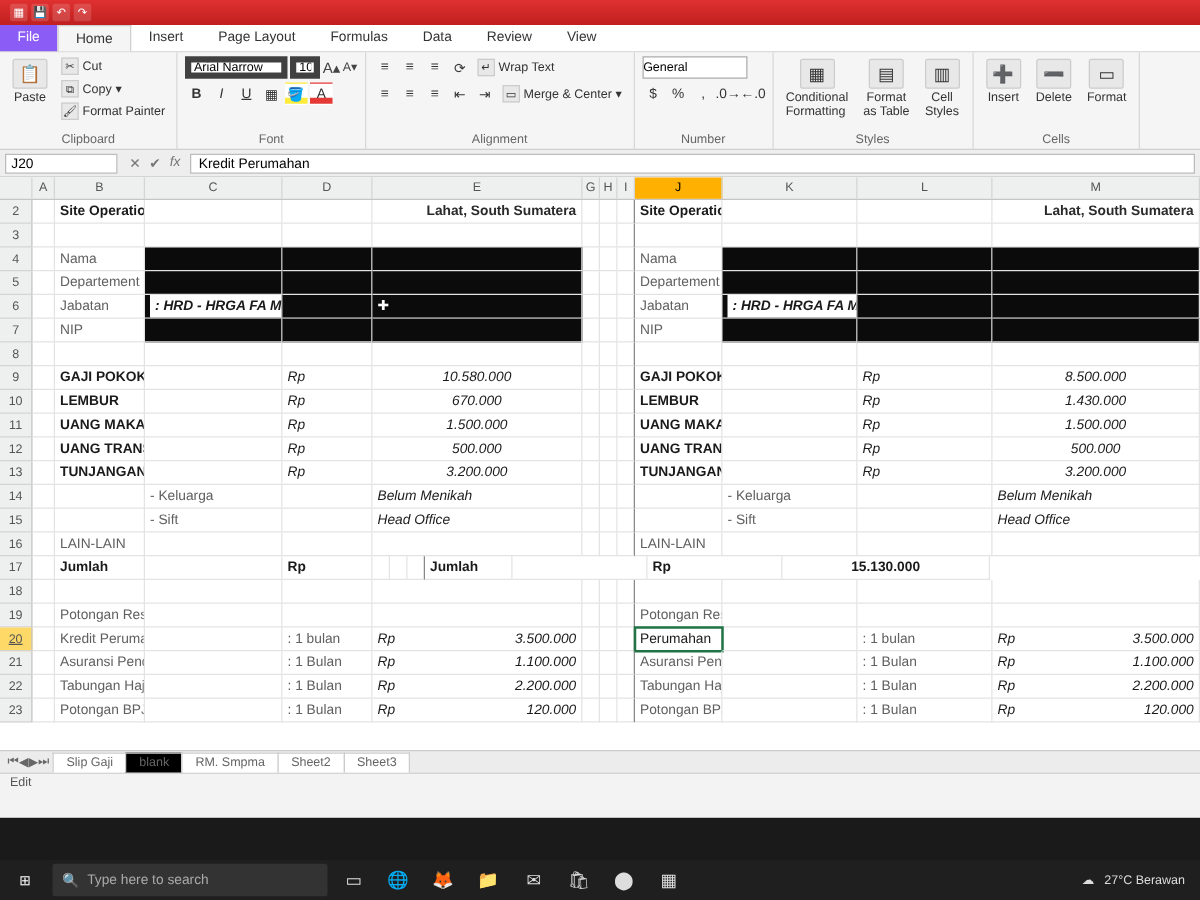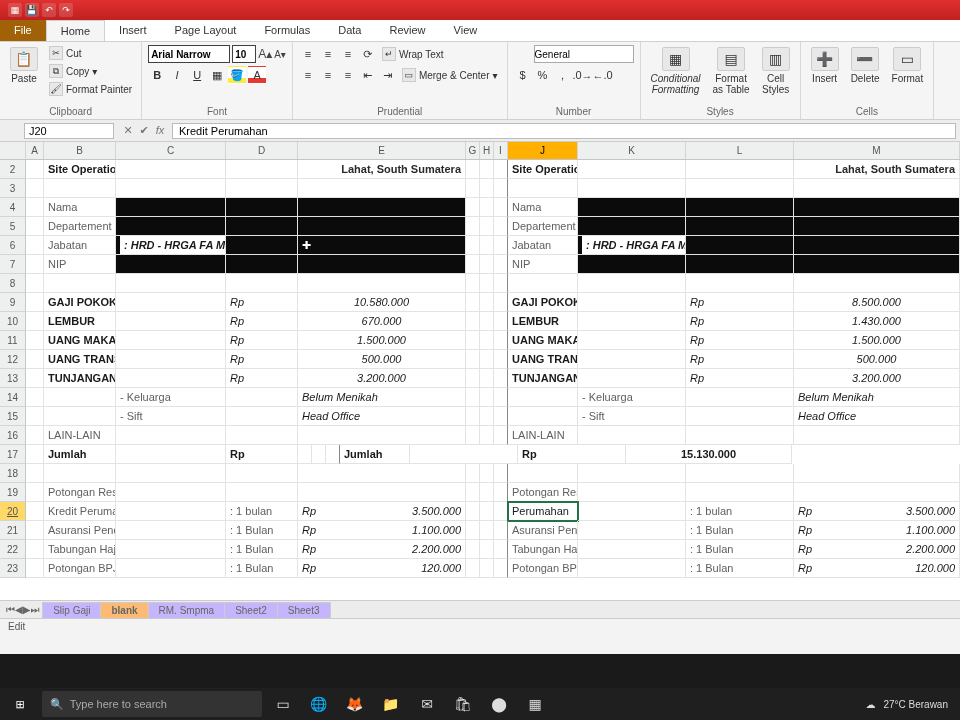--- a/index.html
+++ b/index.html
@@ -4,37 +4,37 @@
 <style>
   * { box-sizing: border-box; margin: 0; padding: 0; font-family: "Segoe UI", Arial, sans-serif; }
   body { width: 960px; height: 720px; background: #1a1a1a; overflow: hidden; font-size: 11px; }
   .window { background: #fff; }
   .titlebar { background: linear-gradient(#e03030,#c02020); height: 20px; display:flex; align-items:center; padding:0 8px; color:#fff; font-size:10px; gap:6px;}
   .titlebar .qat { display:flex; gap:3px; align-items:center; }
   .qat span { width:14px; height:14px; background:rgba(255,255,255,.15); border-radius:2px; display:inline-flex; align-items:center; justify-content:center; font-size:9px;}
   .titlebar .title { flex:1; text-align:center; font-size:10px; opacity:.95;}
   .tabs { background:#fff; display:flex; height:22px; border-bottom:1px solid #d0d0d0;}
   .tab { padding:4px 14px; font-size:11px; color:#333; cursor:pointer; }
-  .tab.file { background:#a16207; color:#fff; }
+  .tab.file { background:#8b5cf6; color:#fff; }
   .tab.active { background:#f5f5f5; border:1px solid #d0d0d0; border-bottom:none; }
   .ribbon { background:#f5f5f5; height:78px; display:flex; border-bottom:1px solid #d0d0d0; }
   .group { border-right:1px solid #d8d8d8; padding:3px 6px 1px; display:flex; flex-direction:column; justify-content:space-between; }
   .group-body { display:flex; gap:4px; align-items:flex-start; font-size:10px; color:#444; }
   .group-label { text-align:center; font-size:10px; color:#666; padding-bottom:1px;}
   .big-btn { display:flex; flex-direction:column; align-items:center; gap:2px; padding:2px 4px; font-size:10px; color:#333; }
   .big-btn .ico { width:28px; height:24px; background:#e8e8e8; border:1px solid #ccc; border-radius:2px; display:flex; align-items:center; justify-content:center; font-size:14px;}
   .small-row { display:flex; flex-direction:column; gap:2px; }
   .small-btn { display:flex; align-items:center; gap:3px; padding:1px 3px; font-size:10px; color:#333; }
   .small-btn .ic { width:14px; height:14px; background:#e8e8e8; border:1px solid #ccc; display:inline-block; font-size:9px; text-align:center; line-height:12px;}
   .font-sel { display:flex; gap:2px; align-items:center;}
-  .font-sel input { font-size:10px; height:18px; border:1px solid #404040; padding:0 2px;font-weight:bold;}
+  .font-sel input { font-size:10px; height:18px; border:5px solid #404040; padding:0 2px;}
   .btnrow { display:flex; gap:2px;}
   .btnrow .b { width:18px; height:18px; border:1px solid transparent; display:flex; align-items:center; justify-content:center; font-size:11px; color:#333;}
   .name-fx { background:#eee; height:22px; display:flex; align-items:center; border-bottom:1px solid #ccc; font-size:11px;}
-  .name-box { width:90px; background:#fff; border:1px solid #bbb; margin:0 2px 0 24px; padding:1px 4px; font-size:11px;}
+  .name-box { width:90px; background:#fff; border:1px solid #bbb; margin:0 2px 0 4px; padding:1px 4px; font-size:11px;}
   .fx-icons { display:flex; gap:0; padding:0 4px; color:#777;}
   .fx-icons span{ width:16px; text-align:center;}
   .fx-bar { flex:1; background:#fff; border:1px solid #bbb; padding:1px 6px; font-size:11px; margin-right:4px;}
   .sheet { position:relative; background:#fff; }
   .colhead { display:flex; background:#eef0f0; border-bottom:1px solid #c5c5c5; height:18px; font-size:10px; color:#555;}
   .colhead div{ border-right:1px solid #d4d4d4; text-align:center; line-height:18px;}
   .rowhead { position:absolute; left:0; top:18px; width:26px; background:#eef0f0; font-size:10px; color:#555;}
   .rowhead div{ height:19px; border-bottom:1px solid #d4d4d4; border-right:1px solid #c5c5c5; text-align:center; line-height:19px;}
   .rowhead div.sel{ background:#ffd968;text-decoration:underline;}
   .grid { position:absolute; left:26px; top:18px; right:0;}
@@ -42,22 +42,22 @@
   .c { border-right:1px solid #e3e3e3; border-bottom:1px solid #e3e3e3; padding:0 4px; line-height:19px; font-size:11px; color:#1a1a1a; overflow:hidden; white-space:nowrap;}
   .b2 { font-weight:bold;}
   .right{text-align:center;}
   .it{font-style:italic;}
   .grey{color:#606060;}
   .black-cell{ background:#0b0b0b;}
   .jab { background:#fff !important; font-style:italic; font-weight:bold; padding:0 4px; display:inline-block;}
   .sel-cell{ outline:2px solid #217346; outline-offset:-1px; background:#fff;}
   .col-sel{ background:#ffc83d;}
   .sheet-tabs{ height:18px; background:#ececec; display:flex; align-items:center; font-size:10px; color:#666; gap:0; border-top:1px solid #ccc; padding-left:6px;}
-  .sheet-tab{ padding:2px 10px; border:1px solid #ccc; border-bottom:none; background:#c4b5fd; margin-right:-1px;}
-  .sheet-tab.active{ background:#fdba74; font-weight:bold;}
+  .sheet-tab{ padding:2px 10px; border:1px solid #ccc; border-bottom:none; background:#ffffff; margin-right:-1px;}
+  .sheet-tab.active{ background:#000000; font-weight:normal;}
   .status{ height:36px; background:#f3f3f3; border-top:1px solid #ccc; font-size:10px; color:#555; padding:2px 8px;}
   .taskbar{ position:absolute; bottom:0; left:0; right:0; height:32px; background:#1f1f1f; display:flex; align-items:center; padding:0 4px; gap:6px;}
   .start{ width:32px; height:28px; display:flex; align-items:center; justify-content:center; color:#fff;}
   .search{ flex:0 0 220px; height:26px; background:#333; border-radius:2px; display:flex; align-items:center; padding:0 8px; color:#aaa; font-size:11px; gap:6px;}
   .task-icon{ width:30px; height:28px; display:flex; align-items:center; justify-content:center; color:#ddd; font-size:14px;}
   .tray{ margin-left:auto; display:flex; align-items:center; gap:8px; color:#ddd; font-size:10px; padding-right:8px;}
   
   .wA{width:18px;} .wB{width:72px;} .wC{width:110px;} .wD{width:72px;} .wE{width:168px;}
   .wG{width:14px;} .wH{width:14px;} .wI{width:14px;border-right:1px solid #888;} .wJ{width:70px;} .wK{width:108px;} .wL{width:108px;} .wM{width:166px;}
   .colhead .col-sel{ background:#ffb000; color:#000;}
@@ -157,42 +157,42 @@
           <div class="b">≡</div>
           <div class="b">⇤</div>
           <div class="b">⇥</div>
           <div class="small-btn">
               <span class="ic">▭</span>
               <span>Merge &amp; Center</span>
               <span> ▾</span>
             </div>
         </div>
       </div>
-      <div class="group-label">Prudential</div>
+      <div class="group-label">Alignment</div>
     </div>
 
     <div class="group">
       <div class="group-body" style="flex-direction:column; gap:3px;">
-        <input style="width: 100px; height: 18px; font-size: 10px; border: 1px solid rgb(170, 170, 170); margin-left: 20px;" value="General">
+        <input style="width: 84px; height: 18px; font-size: 10px; border: 1px solid rgb(170, 170, 170);" value="General">
         <div class="btnrow">
           <div class="b">$</div>
           <div class="b">%</div>
           <div class="b">,</div>
           <div class="b">.0→</div>
           <div class="b">←.0</div>
         </div>
       </div>
       <div class="group-label">Number</div>
     </div>
 
     <div class="group">
       <div class="group-body">
         <div class="big-btn">
             <div class="ico">▦</div>
-            <span style="white-space:pre-line; text-align:center;font-style:italic;">Conditional
+            <span style="white-space:pre-line; ">Conditional
 Formatting</span>
           </div>
         <div class="big-btn">
             <div class="ico">▤</div>
             <span style="white-space:pre-line; text-align:center;">Format
 as Table</span>
           </div>
         <div class="big-btn">
             <div class="ico">▥</div>
             <span style="white-space:pre-line; text-align:center;">Cell

